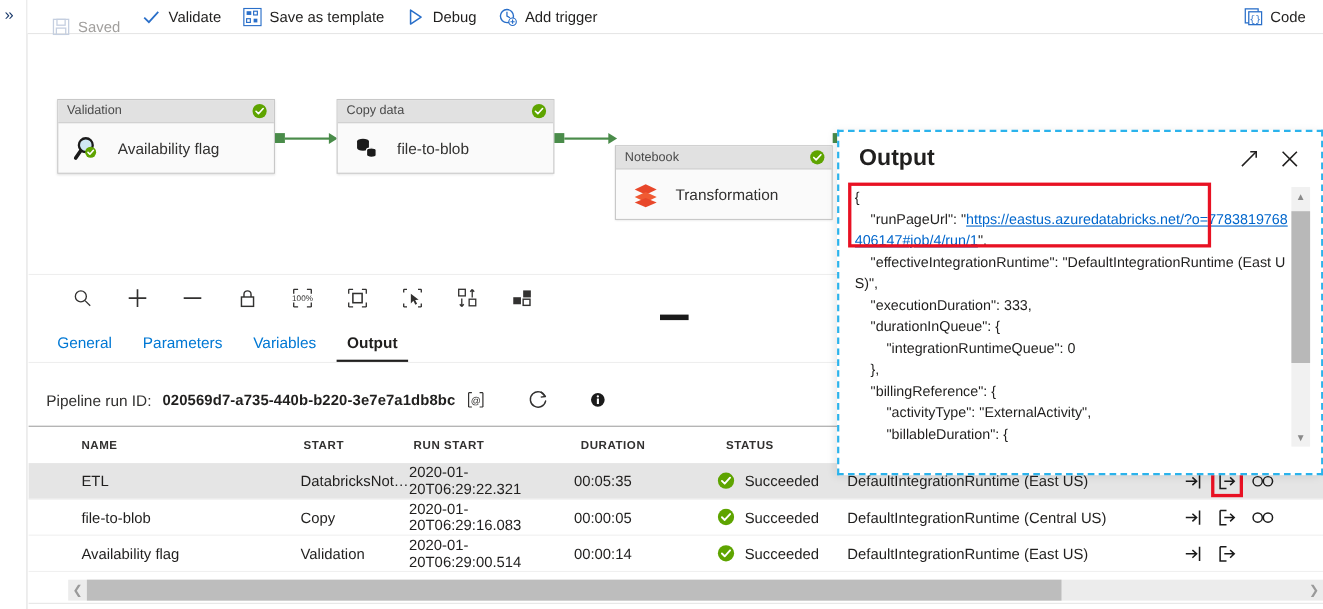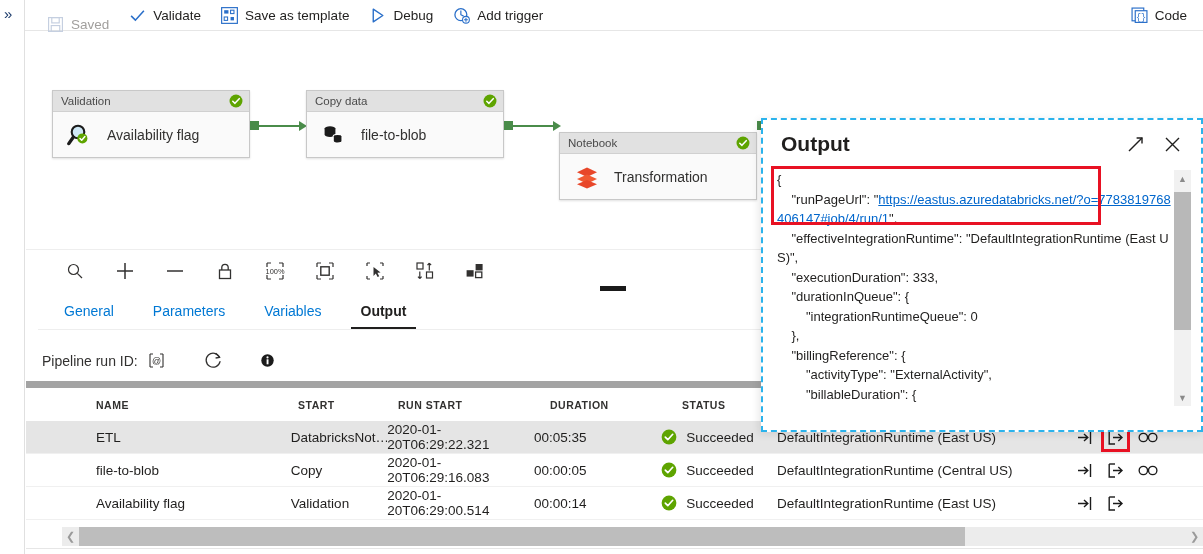--- a/index.html
+++ b/index.html
@@ -69,41 +69,41 @@
   }
   .ztool { width: 22px; height: 22px; cursor: pointer; display: block; }
   .drag-handle {
     position: absolute; left: 600px; top: 286px; width: 26px; height: 5px;
     background: #1a1a1a; cursor: ns-resize; z-index: 5;
   }
 
   
   .tabs {
     position: absolute; left: 26px; top: 292px; width: 1048px; height: 38px;
-    border-bottom: 1px solid #eeeeee; display: flex; align-items: flex-end; padding-left: 16px; gap: 19px; margin-left: 12px;
+    border-bottom: 1px solid #eeeeee; display: flex; align-items: flex-end; padding-left: 16px; gap: 8px;
   }
   .tab {
     font-size: 14px; color: #0078d4; padding: 0 10px 8px 10px; cursor: pointer;
     border-bottom: 2px solid transparent; white-space: nowrap;
   }
   .tab.active { color: #201f1e; font-weight: bold; border-bottom-color: #201f1e; }
 
   
   .runbar {
     position: absolute; left: 26px; top: 340px; width: 1177px; height: 48px;
     display: flex; align-items: center; padding-left: 16px; gap: 10px;
-    border-bottom: 7px solid #a3a3a3;
+    border-bottom: 1px solid #a3a3a3;
   }
   .runbar-label { font-size: 14px; color: #323130; }
   .runbar-id { font-size: 13.5px; color: #201f1e; font-weight: bold; letter-spacing: .1px; }
   .runbar-ico { cursor: pointer; display: block; }
 
   
   .tbl { position: absolute; left: 26px; top: 389px; width: 1177px; height: 137px; }
-  .trow { display: flex; align-items: center; height: 33px; padding-left: 70px; font-size: 13.5px; color: #201f1e; }
+  .trow { display: flex; align-items: center; height: 33px; padding-left: 48px; font-size: 13.5px; color: #201f1e; }
   .thead { height: 32px; font-size: 10.5px; font-weight: bold; letter-spacing: .5px; color: #323130; }
   .trow.data { border-bottom: 1px solid #f0f0f0; height: 33px; }
   .trow.sel { background: #e5e5e5; }
   .c-name { width: 202px; }
   .c-type { width: 100px; overflow: hidden; white-space: nowrap; }
   .c-start { width: 152px; }
   .c-dur { width: 132px; }
   .c-status { width: 120px; display: flex; align-items: center; gap: 9px; }
   .c-ir { width: 310px; }
   .c-acts { display: flex; align-items: center; gap: 14px; margin-left: auto; padding-right: 44px; }
@@ -330,20 +330,21 @@
 
   <div class="tabs">
     <div class="tab">General</div>
     <div class="tab">Parameters</div>
     <div class="tab">Variables</div>
     <div class="tab active">Output</div>
   </div>
 
   <div class="runbar">
     <span class="runbar-label">Pipeline run ID:</span>
+    <span class="runbar-id">020569d7-a735-440b-b220-3e7e7a1db8bc</span>
     <svg class="runbar-ico" width="17" height="17" viewBox="0 0 17 17">
       <path d="M2 2 H5 M2 2 V15 M2 15 H5 M15 2 H12 M15 2 V15 M15 15 H12" stroke="#323130" stroke-width="1.1" fill="none"></path>
       <text x="8.5" y="12" font-size="9" fill="#323130" text-anchor="middle" font-family="Liberation Sans, sans-serif">@</text>
     </svg>
     <svg class="runbar-ico" width="21" height="21" viewBox="0 0 21 21" style="margin-left:28px">
       <path d="M16.5 7.2 A7 7 0 1 0 17 11.6" fill="none" stroke="#323130" stroke-width="1.3" stroke-linecap="round"></path>
       <path d="M12.6 3.2 L16.8 7.4 L12.6 8" fill="none" stroke="#323130" stroke-width="1.3" stroke-linejoin="round"></path>
     </svg>
     <svg class="runbar-ico" width="15" height="15" viewBox="0 0 15 15" style="margin-left:26px">
       <circle cx="7.5" cy="7.5" r="6.2" fill="#1b1b1b"></circle>

